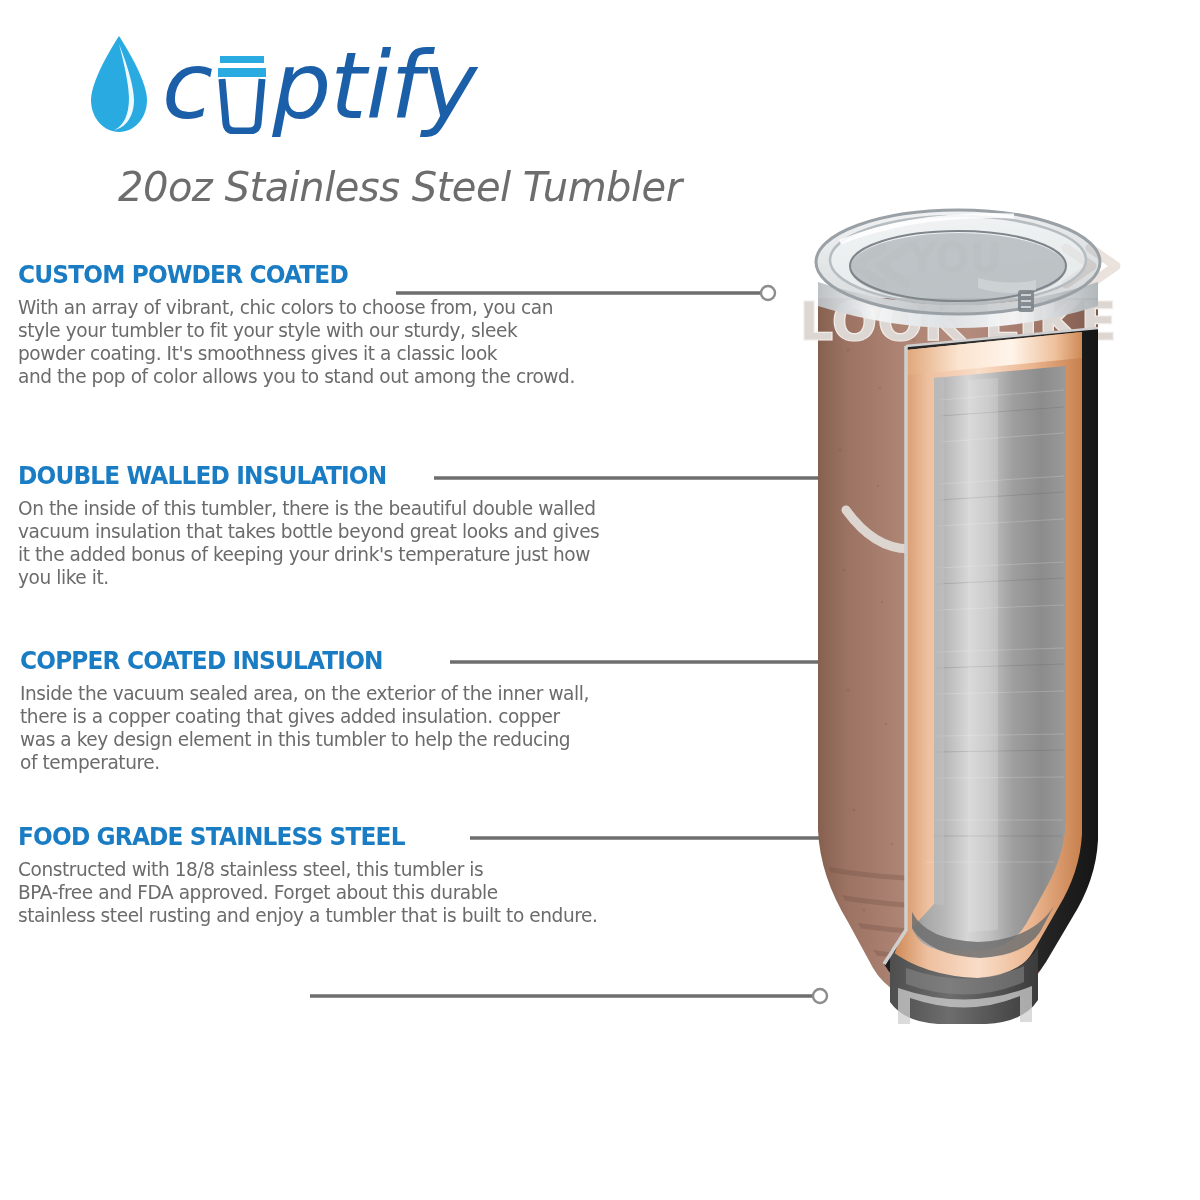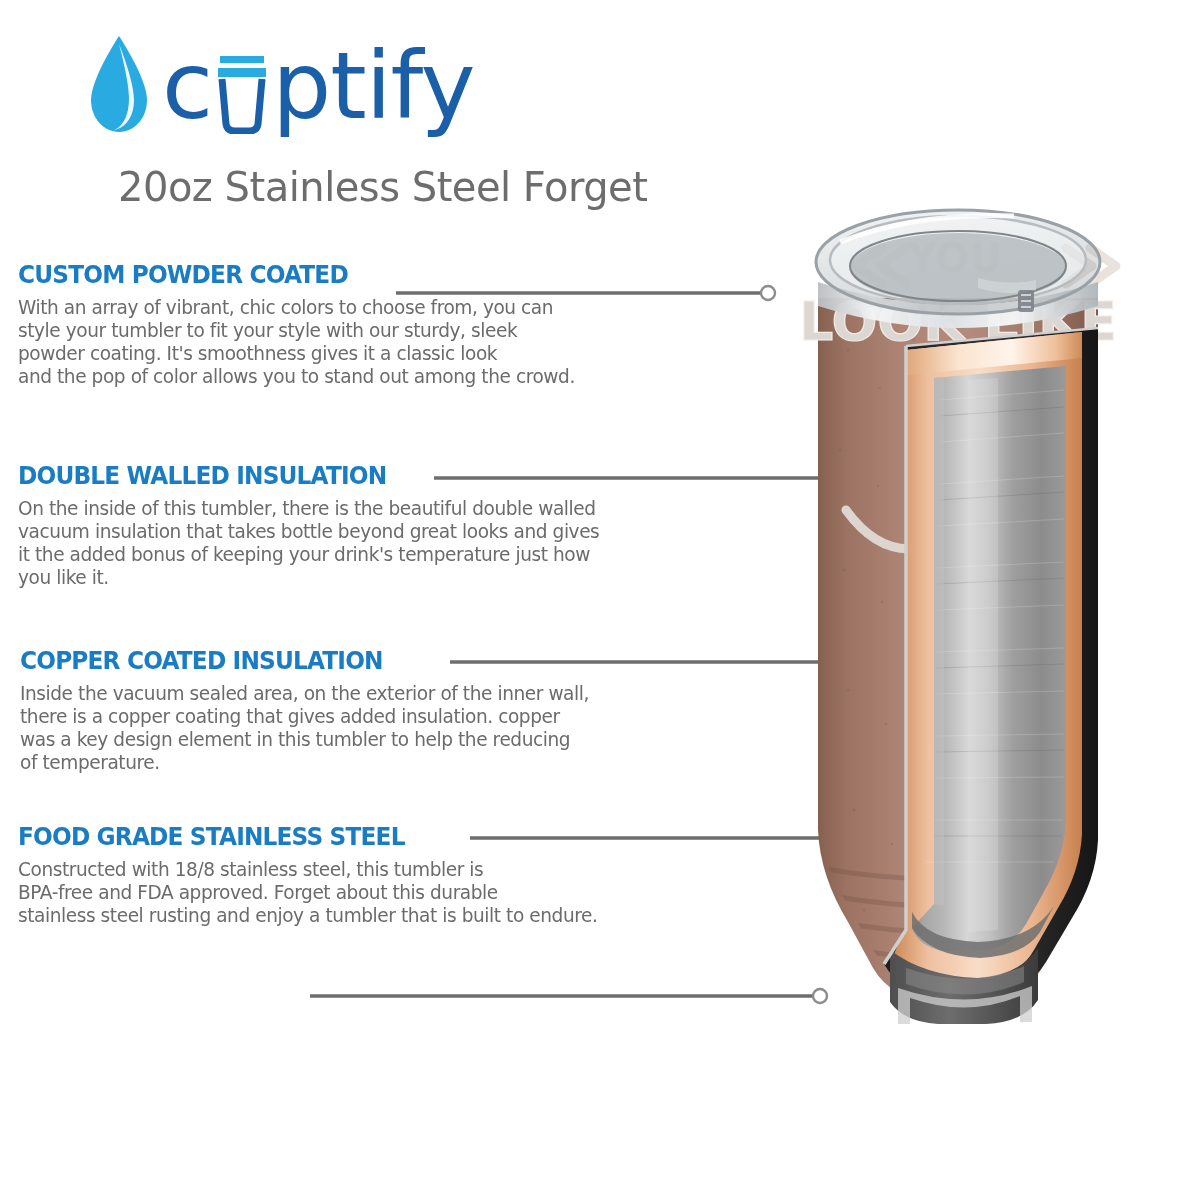--- a/index.html
+++ b/index.html
@@ -6,21 +6,21 @@
   body{
     width:1200px;height:1200px;
     background:#ffffff;
     font-family:"Liberation Sans", sans-serif;
     overflow:hidden;
     position:relative;
   }
   #page{position:absolute;inset:0;}
 
   
-  .logo-block{position:absolute;left:88px;top:22px;width:560px;height:120px;}
+  .logo-block{position:absolute;left:88px;top:22px;width:560px;height:120px;font-style:italic;}
   .logo-row{display:flex;align-items:flex-end;height:112px;}
   .drop{width:62px;height:100px;position:relative;margin-right:12px;}
   .logo-word{
     font-family:"DejaVu Sans", sans-serif;
     font-size:93px;line-height:96px;
     color:#1B5FA8;letter-spacing:-1px;font-weight:400;
     position:relative;white-space:nowrap;
   }
   .logo-c{display:inline-block;}
   .cupglyph{display:inline-block;width:60px;height:96px;position:relative;vertical-align:bottom;}
@@ -74,21 +74,21 @@
         </svg>
       </div>
       <div class="logo-word">
         <span class="logo-c">c</span><span class="cupglyph"><svg viewBox="0 0 60 96" width="60" height="96">
             <rect x="8" y="18" width="44" height="7" fill="#29ABE2"></rect>
             <rect x="6" y="30" width="48" height="9" fill="#29ABE2"></rect>
             <path d="M10 41 L14 86 Q15 93 23 93 L37 93 Q45 93 46 86 L50 41" fill="none" stroke="#1B5FA8" stroke-width="7" stroke-linecap="butt"></path>
           </svg></span><span class="logo-rest">ptify</span>
       </div>
     </div>
-    <div class="subtitle">20oz Stainless Steel Forget</div>
+    <div class="subtitle">20oz Stainless Steel Tumbler</div>
   </div>
 
   <div class="feature" style="top:260px">
     <div class="f-head">CUSTOM POWDER COATED</div>
     <div class="f-body">With an array of vibrant, chic colors to choose from, you can
 style your tumbler to fit your style with our sturdy, sleek
 powder coating. It's smoothness gives it a classic look
 and the pop of color allows you to stand out among the crowd.</div>
   </div>
 

